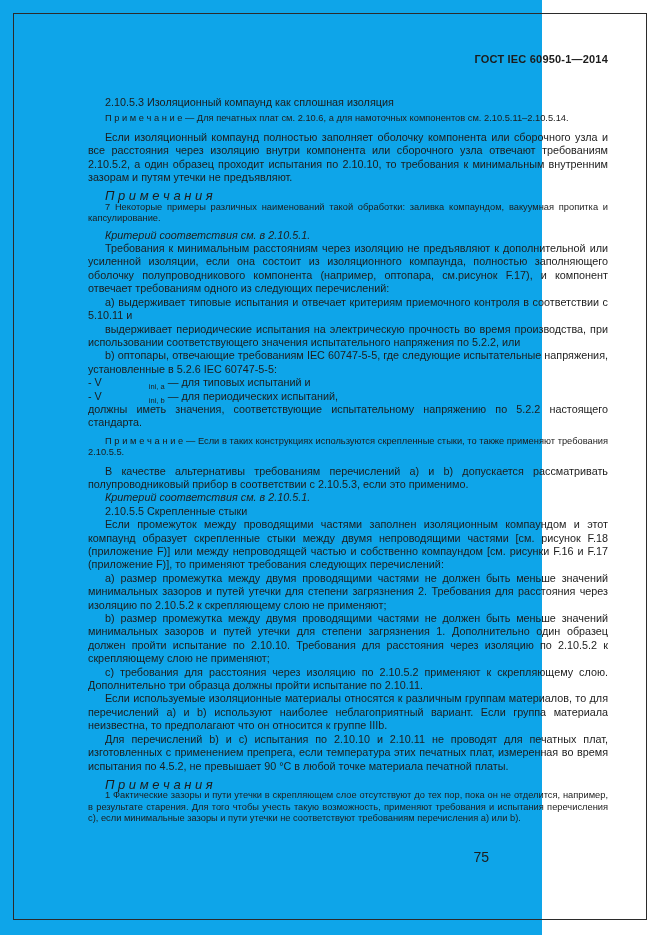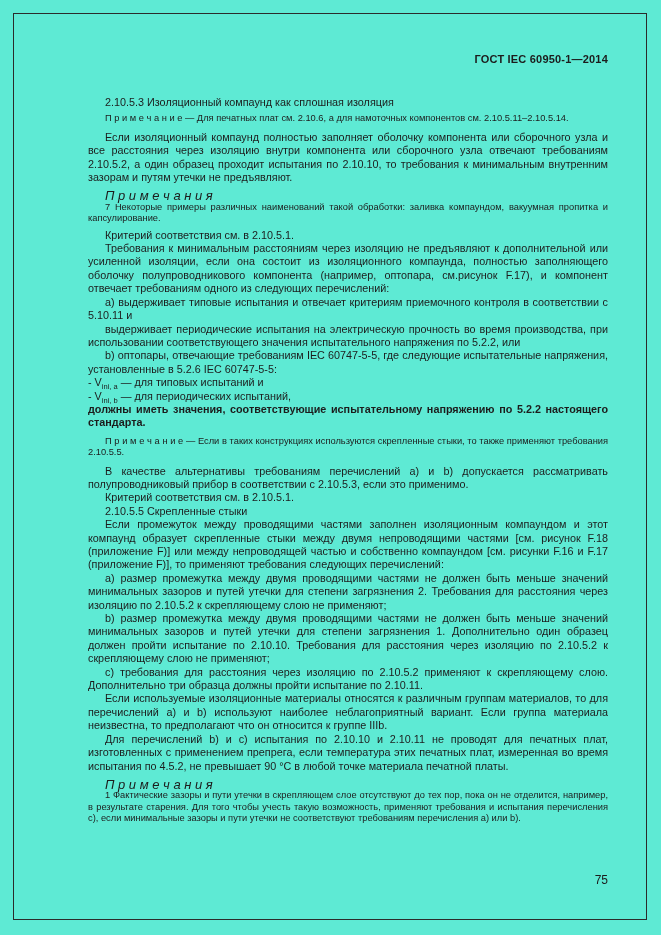--- a/index.html
+++ b/index.html
@@ -7,22 +7,22 @@
   html, body { background: #ffffff; }
   body {
     width: 661px; height: 935px;
     font-family: "Liberation Sans", sans-serif;
     color: #1c1c1c;
     position: relative;
     overflow: hidden;
   }
   .page {
     position: relative;
-    width: 661px; height: 935px;
-    background: #5eead4;
+    width: 542px; height: 935px;
+    background: #0ea5e9;
   }
   .frame {
     position: absolute;
     left: 13px; top: 13px;
     width: 634px; height: 907px;
     border: 1px solid #2b2b2b;
     pointer-events: none;
   }
   .header {
     position: absolute;
@@ -48,30 +48,30 @@
     line-height: 11.4px;
     text-align: justify;
     text-indent: 17px;
   }
   .note-title {
     font-size: 13px;
     line-height: 11.4px;
     text-indent: 17px;
     font-style: italic;
   }
-  .italic { }
-  .no-indent { text-indent: 0; font-weight: bold; }
+  .italic { font-style: italic; }
+  .no-indent { text-indent: 0; }
   .vline { text-indent: 0; text-align: left; }
-  .vline sub { font-size: 7.5px; line-height: 0; }
+  .vline sub { font-size: 7.5px; line-height: 0; margin-left: 47px; }
   .gap { margin-top: 6px !important; }
   .gap-sm { margin-top: 4px !important; }
   .footer {
     position: absolute;
-    right: 53px; bottom: 48px;
-    font-size: 12px;
+    right: 53px; bottom: 70px;
+    font-size: 14px;
   }
 </style>
 </head>
 <body>
 
 <div class="page">
   <div class="frame"></div>
 
   <div class="header">
     <span>ГОСТ IEC 60950-1—2014</span>

